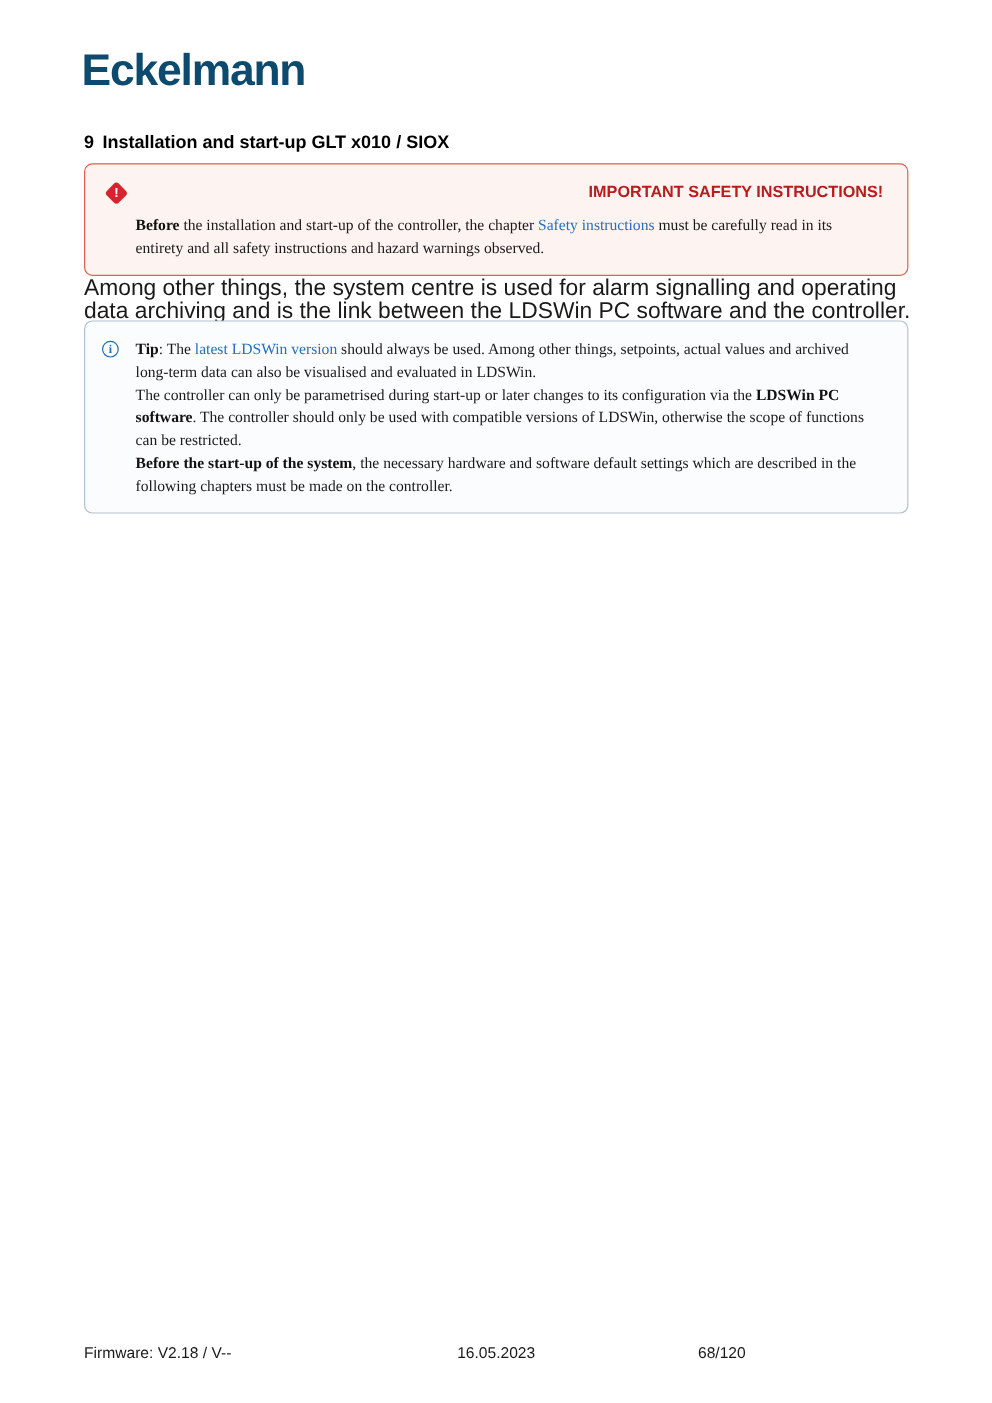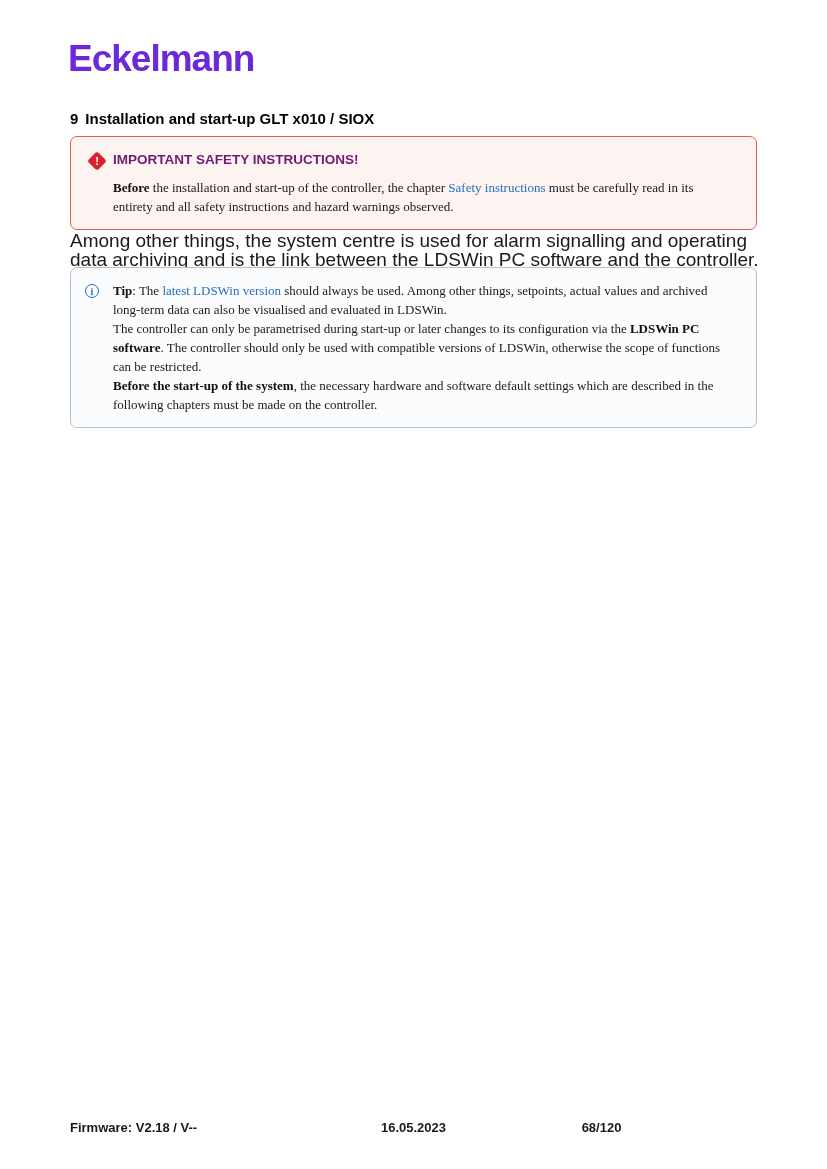--- a/index.html
+++ b/index.html
@@ -9,21 +9,21 @@
     position: relative;
     font-family: "Liberation Sans", sans-serif;
     color: #1a1a1a;
     overflow: hidden;
   }
   .page { position: absolute; inset: 0; }
 
   .logo {
     position: absolute; top: 38px; left: 68px;
     font-size: 37px; font-weight: bold; letter-spacing: -1px;
-    color: #6d28d9;
+    color: #0c4a6e;
   }
 
   .heading {
     position: absolute; top: 110px; left: 70px;
     font-size: 15px; font-weight: bold; color: #000;
   }
   .heading .num { display: inline-block; margin-right: 7px; }
 
   .notice-box {
     position: absolute; left: 70px; width: 687px;
@@ -57,35 +57,35 @@
 
   .info-icon {
     position: absolute; left: 14px; top: 16px;
     width: 14px; height: 14px;
     border: 1.5px solid #1f6fc0; border-radius: 50%;
     color: #1f6fc0; font-size: 10px; font-weight: bold;
     font-family: "Liberation Serif", serif;
     display: flex; align-items: center; justify-content: center;
   }
 
-  .box-title { font-weight: bold; font-size: 13.5px; color: #701a75; margin-bottom: 9px; }
+  .box-title { font-weight: bold; font-size: 13.5px; color: #b91c1c; margin-bottom: 9px; text-align: right; }
   .notice-box p { max-width: 628px; font-family: Liberation Serif, serif; }
   b { color: #111; }
 
   a.doc-link { color: #2271c3; text-decoration: none; cursor: pointer; }
 
   .intro {
     position: absolute; top: 231px; left: 70px; width: 692px;
     font-size: 19px; line-height: 19px;
   }
 
   .footer {
     position: absolute; top: 1120px; left: 70px; right: 70px;
     display: grid; grid-template-columns: 1fr auto 1fr;
-    font-size: 13px; color: #1a1a1a; font-weight: bold;
+    font-size: 13px; color: #1a1a1a;
   }
   .footer .f-center { text-align: left; }
   .footer .f-right { text-align: center; }
 </style>
 </head>
 <body>
 
 <div class="page">
 
   <div class="logo">Eckelmann</div>

